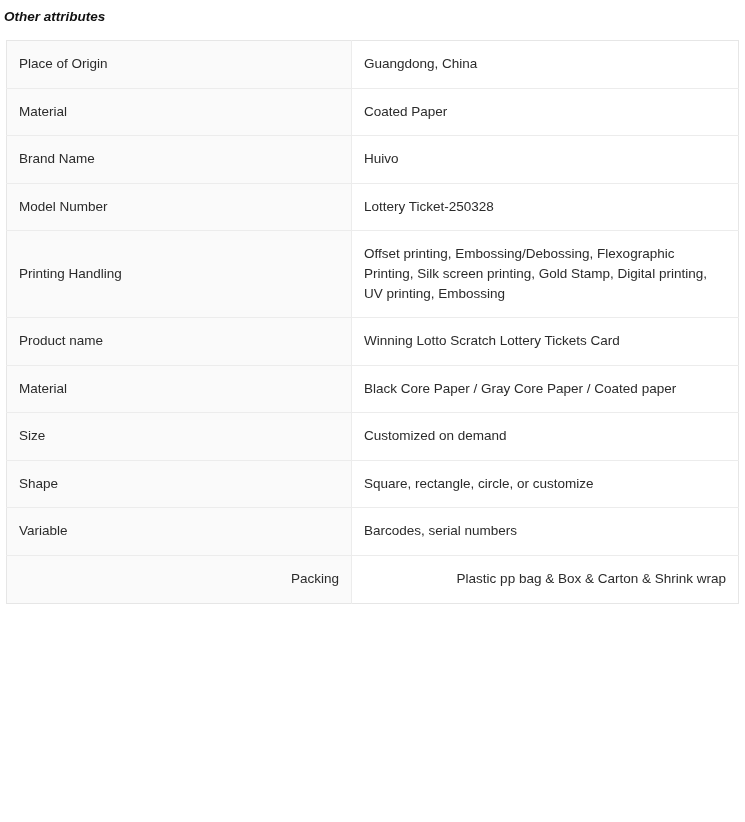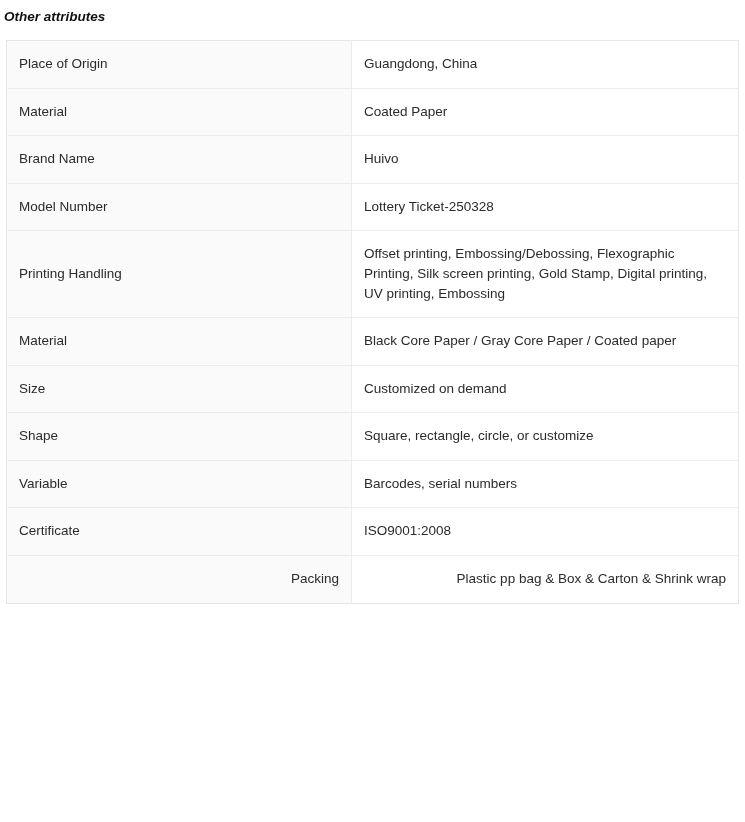--- a/index.html
+++ b/index.html
@@ -85,38 +85,38 @@
       </tr>
       <tr>
         <td class="attr-name">Model Number</td>
         <td class="attr-value">Lottery Ticket-250328</td>
       </tr>
       <tr>
         <td class="attr-name">Printing Handling</td>
         <td class="attr-value">Offset printing, Embossing/Debossing, Flexographic Printing, Silk screen printing, Gold Stamp, Digital printing, UV printing, Embossing</td>
       </tr>
       <tr>
+        <td class="attr-name">Product name</td>
+        <td class="attr-value">Winning Lotto Scratch Lottery Tickets Card</td>
+      </tr>
+      <tr>
         <td class="attr-name">Material</td>
         <td class="attr-value">Black Core Paper / Gray Core Paper / Coated paper</td>
       </tr>
       <tr>
         <td class="attr-name">Size</td>
         <td class="attr-value">Customized on demand</td>
       </tr>
       <tr>
         <td class="attr-name">Shape</td>
         <td class="attr-value">Square, rectangle, circle, or customize</td>
       </tr>
       <tr>
         <td class="attr-name">Variable</td>
         <td class="attr-value">Barcodes, serial numbers</td>
       </tr>
       <tr>
-        <td class="attr-name">Certificate</td>
-        <td class="attr-value">ISO9001:2008</td>
-      </tr>
-      <tr>
         <td class="attr-name">Packing</td>
         <td class="attr-value">Plastic pp bag &amp; Box &amp; Carton &amp; Shrink wrap</td>
       </tr>
     </tbody>
   </table>
 </div>
 
 </body></html>

